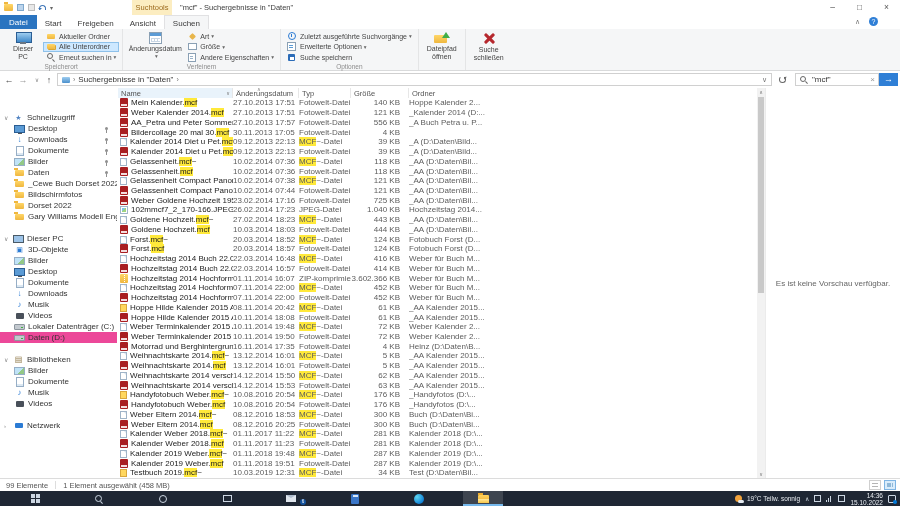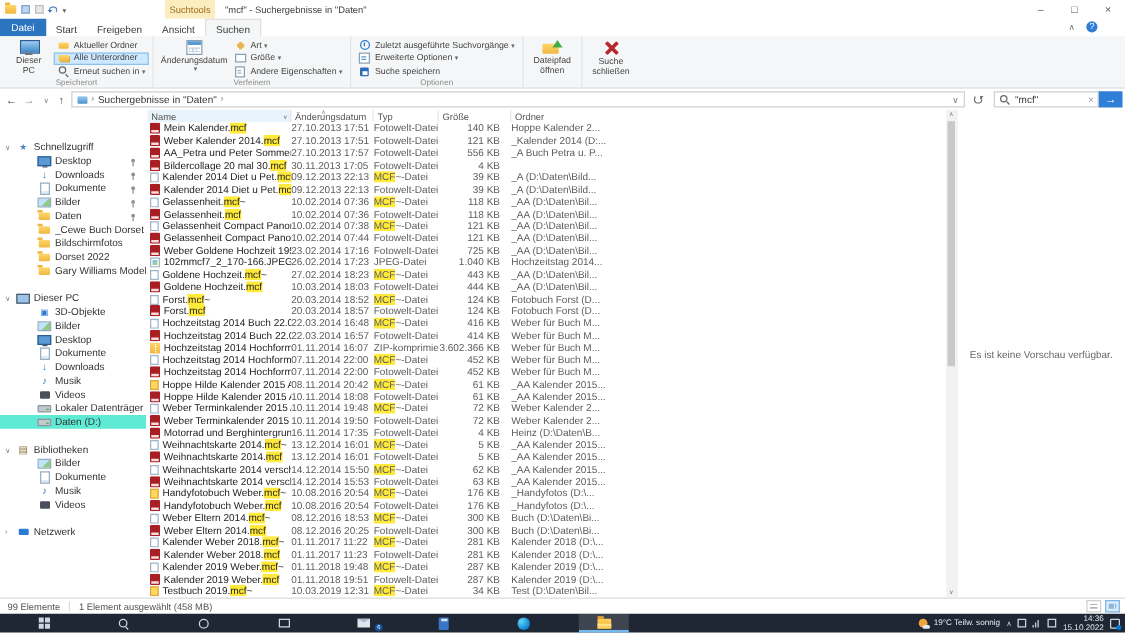--- a/index.html
+++ b/index.html
@@ -86,24 +86,24 @@
   #sbox{position:absolute;left:795px;top:2px;width:84px;height:13px;border:1px solid #d0d0d0;display:flex;align-items:center;padding:0 3px;gap:3px;color:#333}
   #sbox .spacer{flex:1}
   .clear-x{color:#999;font-size:8px}
   #gobtn{position:absolute;left:879px;top:2px;width:19px;height:13px;background:#2f7fd6;color:#fff;text-align:center;line-height:12px;font-size:9px}
 
   
   #sidebar{position:absolute;left:0;top:88px;width:117px;bottom:28px;overflow:hidden;font-size:8px;color:#333;padding-top:8px}
   .sb-row{display:flex;align-items:center;height:11px;position:relative}
   .sb-head{padding-left:4px;margin-top:16px}
   .sb-gaphead{margin-top:11px}
-  .sb-item{padding-left:30px}
+  .sb-item{padding-left:14px}
   .sb-chev{width:9px;color:#888;font-size:6px;flex:none}
   .sb-label{white-space:nowrap;overflow:hidden}
-  .sb-row.sel{background:#5eead4}
+  .sb-row.sel{background:#ec4899}
   .pin{margin-left:auto;margin-right:9px;width:3px;height:3px;border-radius:50%;background:#8f8f8f;position:relative;flex:none}
   .pin::after{content:'';position:absolute;top:3px;left:1px;width:1px;height:3px;background:#8f8f8f}
   .ic{width:11px;height:9px;display:inline-flex;align-items:center;justify-content:center;margin-right:3px;flex:none;position:relative;font-size:8px}
   .ic-star::before{content:'★';color:#4f82c2;font-size:7px}
   .ic-downloads::before{content:'↓';color:#2b7bd4;font-weight:bold}
   .ic-music::before{content:'♪';color:#2b7bd4}
   .ic-3d::before{content:'▣';color:#2b7bd4;font-size:7px}
   .ic-library::before{content:'▤';color:#8a7340}
   .ic-network::before{content:'';width:8px;height:5px;background:#2b7bd4;border-radius:1px}
   .ic-desktop::before{content:'';width:9px;height:6px;background:#5b9bd5;border:1px solid #2a5d93}

